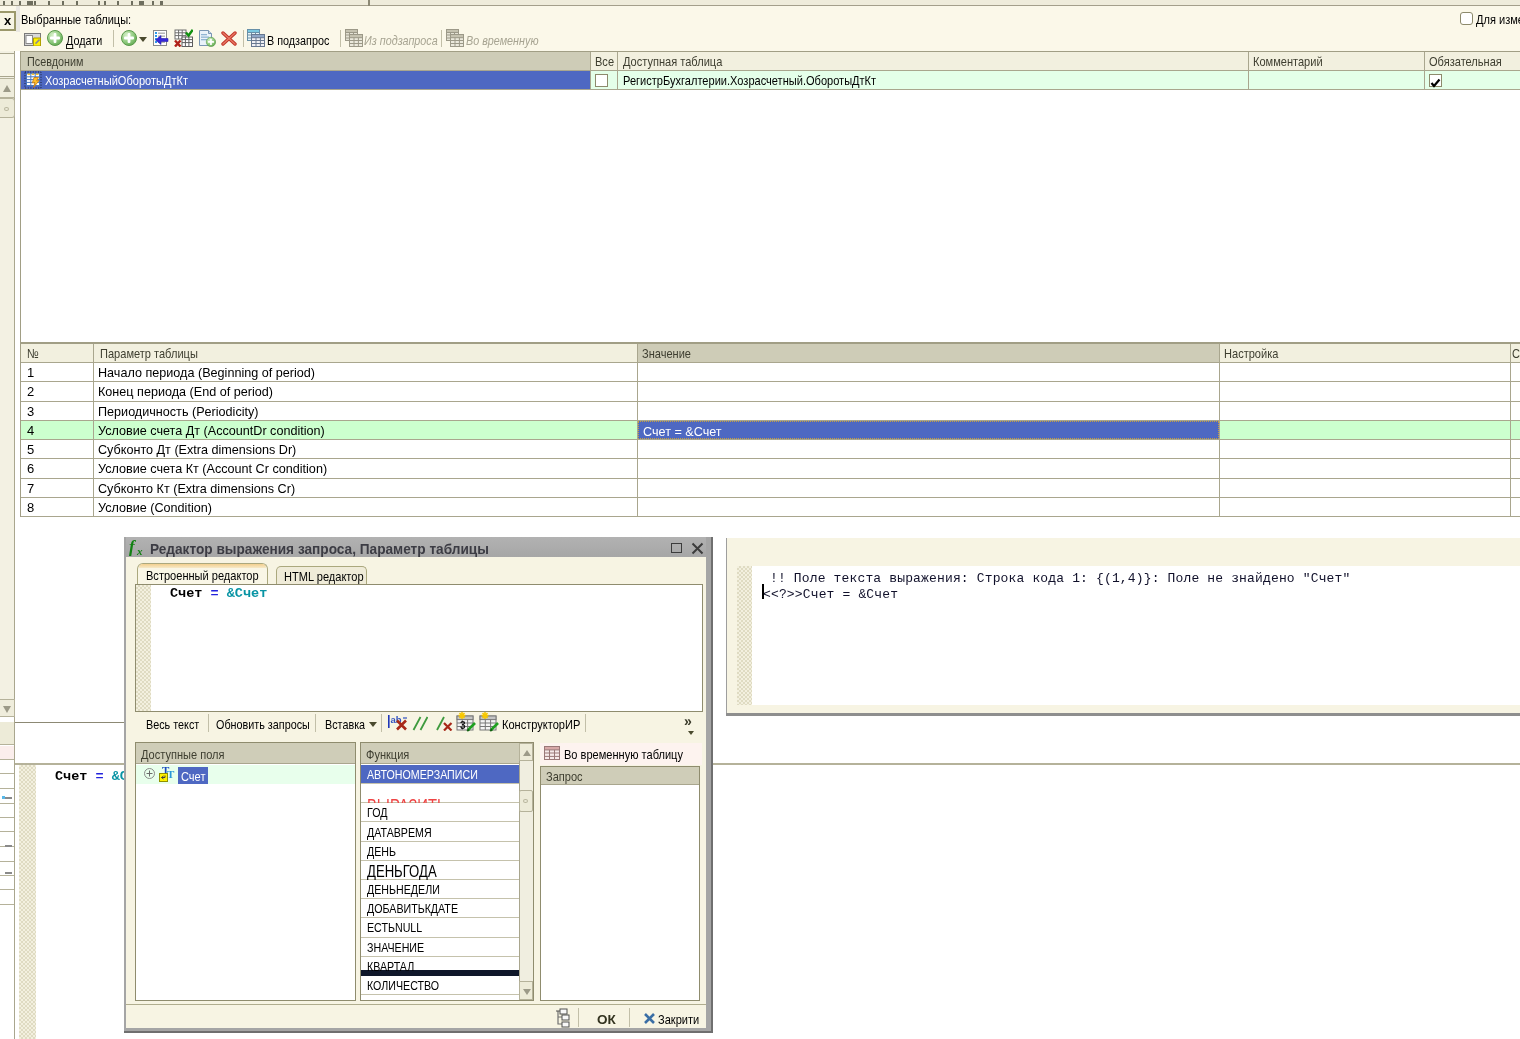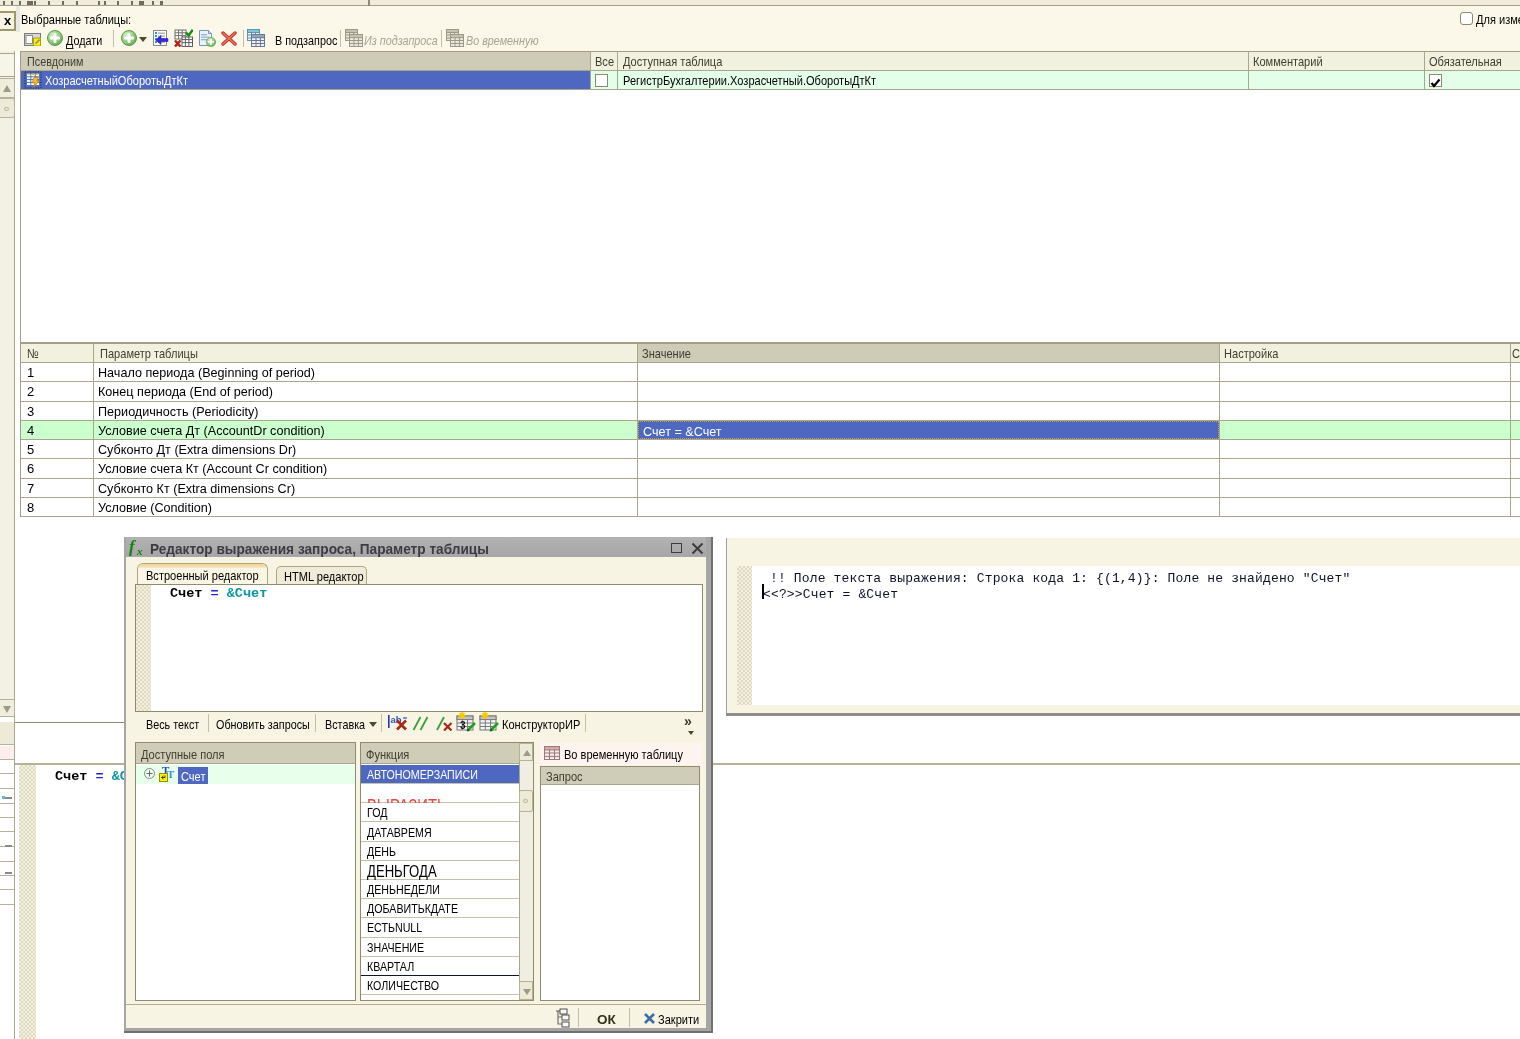--- a/index.html
+++ b/index.html
@@ -144,21 +144,21 @@
       </svg></div>
 <div class="a" style="left:243px;top:30px;width:1px;height:17px;background:#C2BFA8;"></div>
 <div class="a" style="left:247px;top:29px;width:18px;height:18px;"><svg width="18" height="18" viewBox="0 0 18 18">
         <rect x="0.5" y="0.5" width="12" height="11" fill="#E8F4F8" stroke="#6890A8"></rect>
         <rect x="0.5" y="0.5" width="12" height="3" fill="#7AC8E0" stroke="#6890A8"></rect>
         <path d="M0.5 6 L12.5 6 M0.5 9 L12.5 9 M4.5 3.5 L4.5 11.5 M8.5 3.5 L8.5 11.5" stroke="#6890A8"></path>
         <rect x="4.5" y="5.5" width="13" height="12" fill="#F0F0F4" stroke="#687890"></rect>
         <rect x="4.5" y="5.5" width="13" height="3.2" fill="#90A8C8" stroke="#687890"></rect>
         <path d="M4.5 11.5 L17.5 11.5 M4.5 14.5 L17.5 14.5 M9 8.7 L9 17.5 M13.4 8.7 L13.4 17.5" stroke="#687890"></path>
       </svg></div>
-<div class="a t" style="left:267px;top:33px;margin-left:8px;"><span class="ib s83">В подзапрос</span></div>
+<div class="a t" style="left:267px;top:33px;"><span class="ib s83">В подзапрос</span></div>
 <div class="a" style="left:340px;top:30px;width:1px;height:17px;background:#C2BFA8;"></div>
 <div class="a" style="left:345px;top:29px;width:18px;height:18px;"><svg width="18" height="18" viewBox="0 0 18 18">
         <rect x="0.5" y="0.5" width="12" height="11" fill="#E4E2D4" stroke="#9C9988"></rect>
         <rect x="0.5" y="0.5" width="12" height="3" fill="#C5C2B0" stroke="#9C9988"></rect>
         <path d="M0.5 6 L12.5 6 M0.5 9 L12.5 9 M4.5 3.5 L4.5 11.5 M8.5 3.5 L8.5 11.5" stroke="#9C9988"></path>
         <rect x="4.5" y="5.5" width="13" height="12" fill="#EBE9DC" stroke="#9C9988"></rect>
         <rect x="4.5" y="5.5" width="13" height="3.2" fill="#C5C2B0" stroke="#9C9988"></rect>
         <path d="M4.5 11.5 L17.5 11.5 M4.5 14.5 L17.5 14.5 M9 8.7 L9 17.5 M13.4 8.7 L13.4 17.5" stroke="#9C9988"></path>
       </svg></div>
 <div class="a t gray" style="left:364px;top:33px;"><span class="ib s83">Из подзапроса</span></div>
@@ -401,21 +401,21 @@
     </div>
 <div class="a" style="left:361px;top:899.19px;width:158px;height:19.17px;border-bottom:1px solid #C5C2AC;background:#fff">
       <div class="a" style="left:6px;top:2px;font-size:13px;color:#000;white-space:nowrap"><span class="ib s82">ДОБАВИТЬКДАТЕ</span></div>
     </div>
 <div class="a" style="left:361px;top:918.36px;width:158px;height:19.17px;border-bottom:1px solid #C5C2AC;background:#fff">
       <div class="a" style="left:6px;top:2px;font-size:13px;color:#000;white-space:nowrap"><span class="ib s82">ЕСТЬNULL</span></div>
     </div>
 <div class="a" style="left:361px;top:937.53px;width:158px;height:19.17px;border-bottom:1px solid #C5C2AC;background:#fff">
       <div class="a" style="left:6px;top:2px;font-size:13px;color:#000;white-space:nowrap"><span class="ib s82">ЗНАЧЕНИЕ</span></div>
     </div>
-<div class="a" style="left:361px;top:956.70px;width:158px;height:19.17px;border-bottom:1px solid #0f172a;background:#fff">
+<div class="a" style="left:361px;top:956.70px;width:158px;height:19.17px;border-bottom:6px solid #0f172a;background:#fff">
       <div class="a" style="left:6px;top:2px;font-size:13px;color:#000;white-space:nowrap"><span class="ib s82">КВАРТАЛ</span></div>
     </div>
 <div class="a" style="left:361px;top:975.87px;width:158px;height:19.17px;border-bottom:1px solid #C5C2AC;background:#fff">
       <div class="a" style="left:6px;top:2px;font-size:13px;color:#000;white-space:nowrap"><span class="ib s82">КОЛИЧЕСТВО</span></div>
     </div>
 <div class="a" style="left:519px;top:743px;width:14px;height:257px;background:#F0EEE0;border-left:1px solid #A9A68E;"></div>
 <div class="a" style="left:519px;top:743px;width:14px;height:18px;background:#EDEBD8;border:1px solid #B5B29A;">
       <div style="position:absolute;left:2.5px;top:6px;width:0;height:0;border-left:4px solid transparent;border-right:4px solid transparent;border-bottom:6px solid #9C9A88;"></div>
     </div>
 <div class="a" style="left:519px;top:790px;width:14px;height:22px;background:#EDEBD8;border:1px solid #B5B29A;border-radius:2px;">

